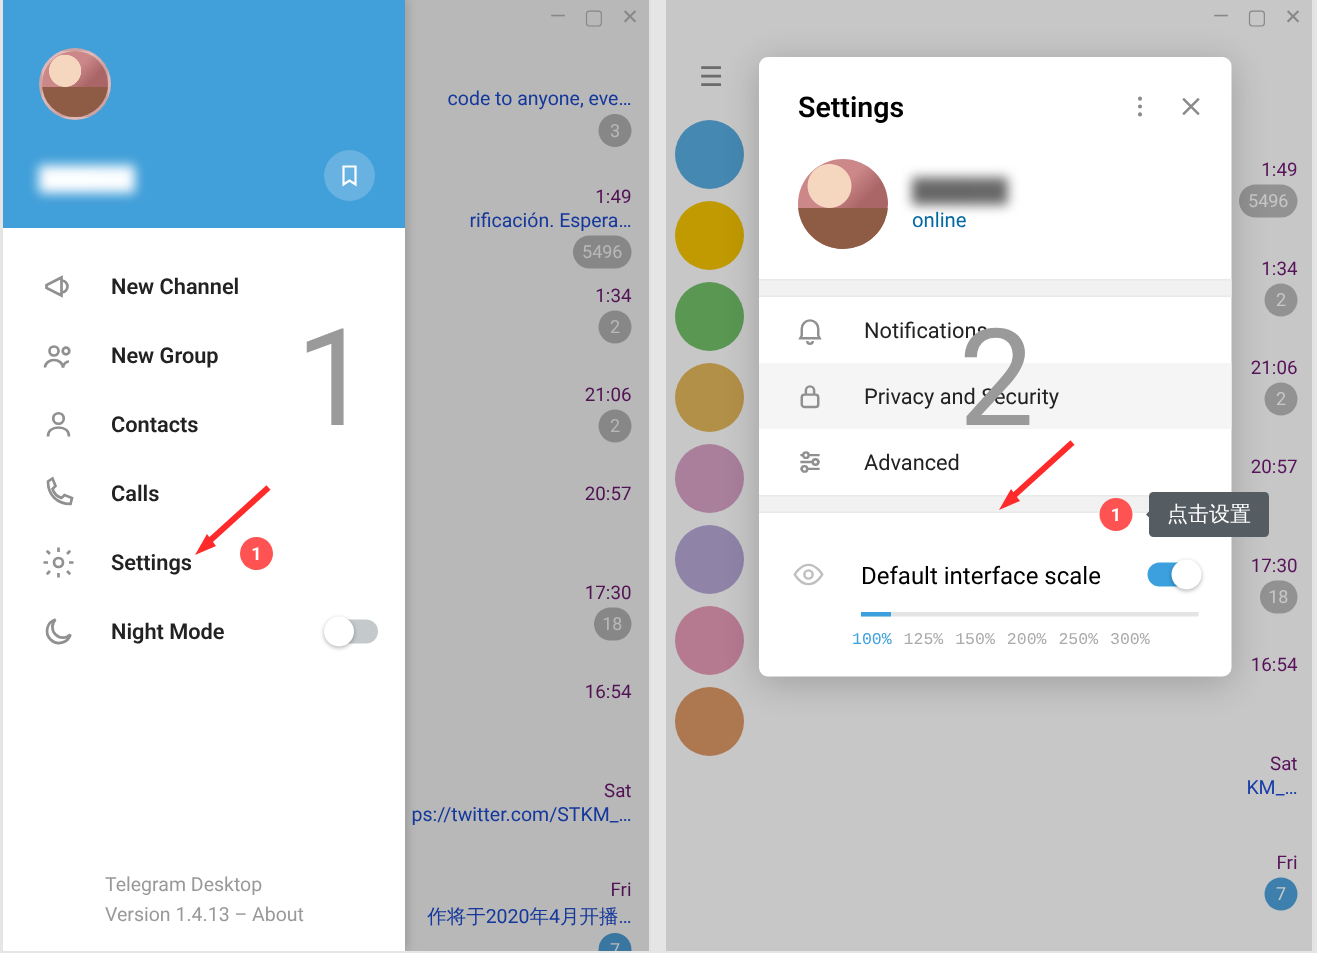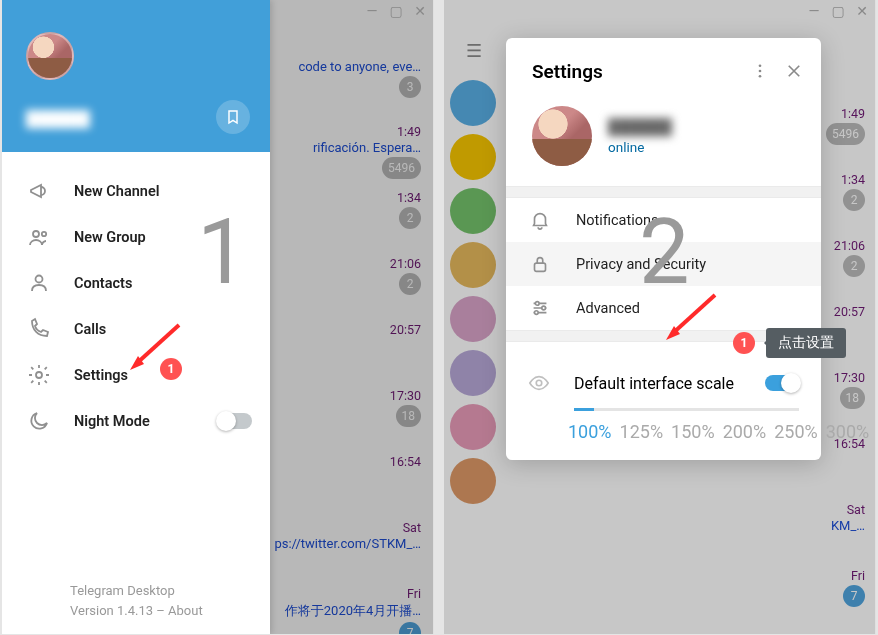--- a/index.html
+++ b/index.html
@@ -140,21 +140,21 @@
   .sp-item .icon{ width:24px; height:24px; margin-right:24px; display:flex; align-items:center; justify-content:center; color:#909090;}
   .sp-item.hl{ background:#f5f5f5; }
   .sp-item .value{ margin-left:auto; color:#3ba0dd; font-weight:500;}
   .sp-scale{ padding:14px 22px 18px;}
   .sp-scale-row{ display:flex; align-items:center;margin-top:16px;}
   .sp-scale-row .eye{ color:#bfbfbf; margin-right:24px;}
   .toggle-on{ width:34px; height:16px; background:#3ba0dd; border-radius:10px; position:relative; margin-left:auto;}
   .toggle-on::after{ content:""; width:20px; height:20px; background:#fff; border-radius:50%; position:absolute; right:-2px; top:-2px; box-shadow:0 1px 3px rgba(0,0,0,.3);}
   .scale-track{ margin:14px 0 10px 46px; height:3px; background:#e4e4e4; position:relative;}
   .scale-track .fill{ position:absolute; left:0; top:0; height:100%; width:9%; background:#3ba0dd;}
-  .scale-labels{ display:flex; margin-left:40px; gap:8px; font-size:18px; color:#aaa;}
+  .scale-labels{ display:flex; margin-left:40px; gap:8px; font-size:11px; color:#aaa;font-family:Liberation Mono, monospace;}
   .scale-labels span:first-child{ color:#3ba0dd;}
 
   svg{ display:block; }
 </style>
 </head>
 <body>
 
 <div class="window" style="margin-left:2px;">
   <div class="window-controls">
     <span class="wc">—</span>

